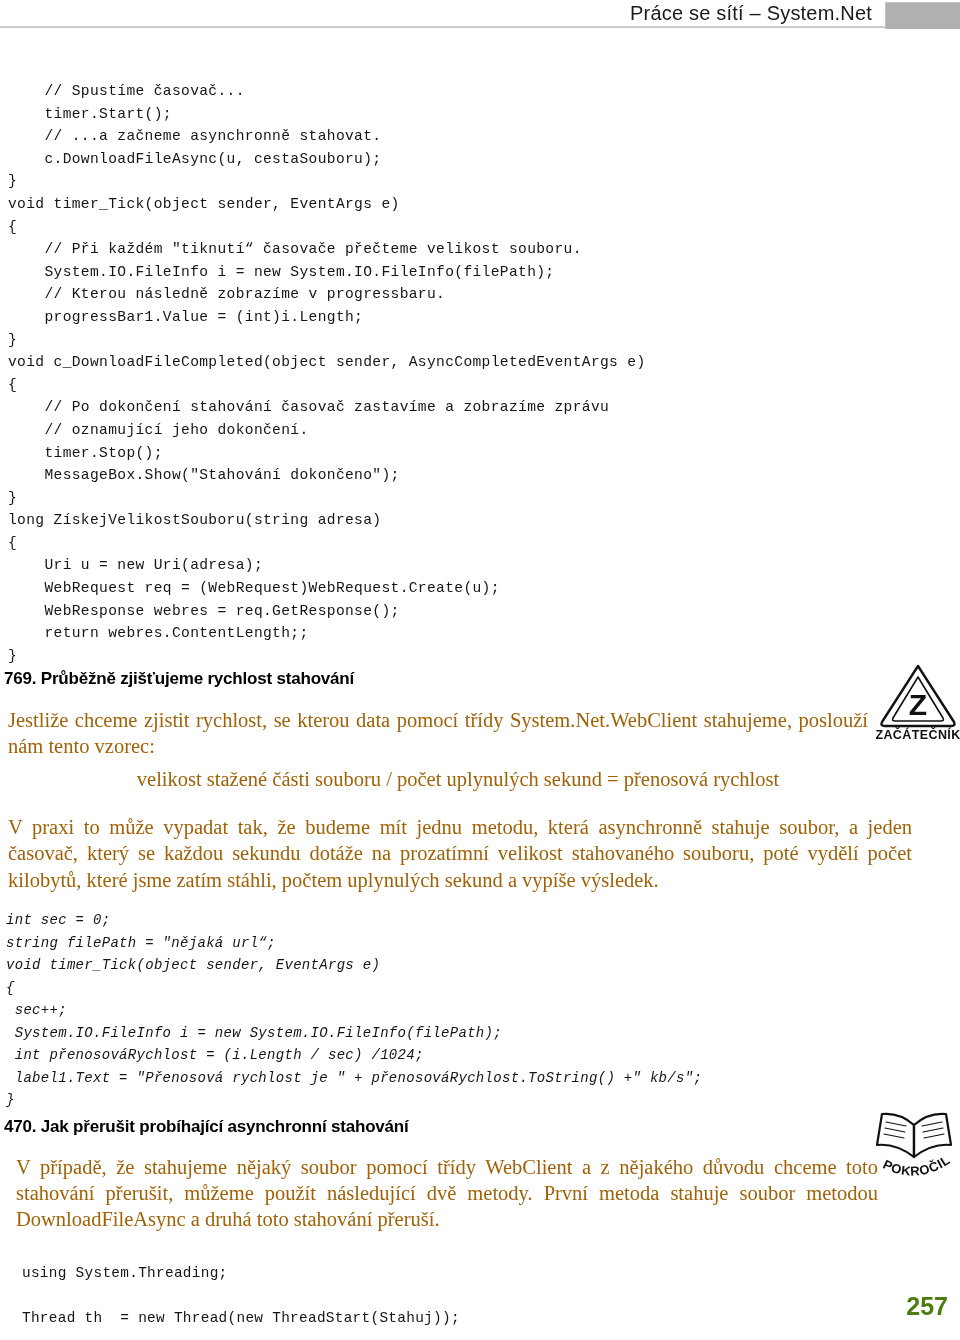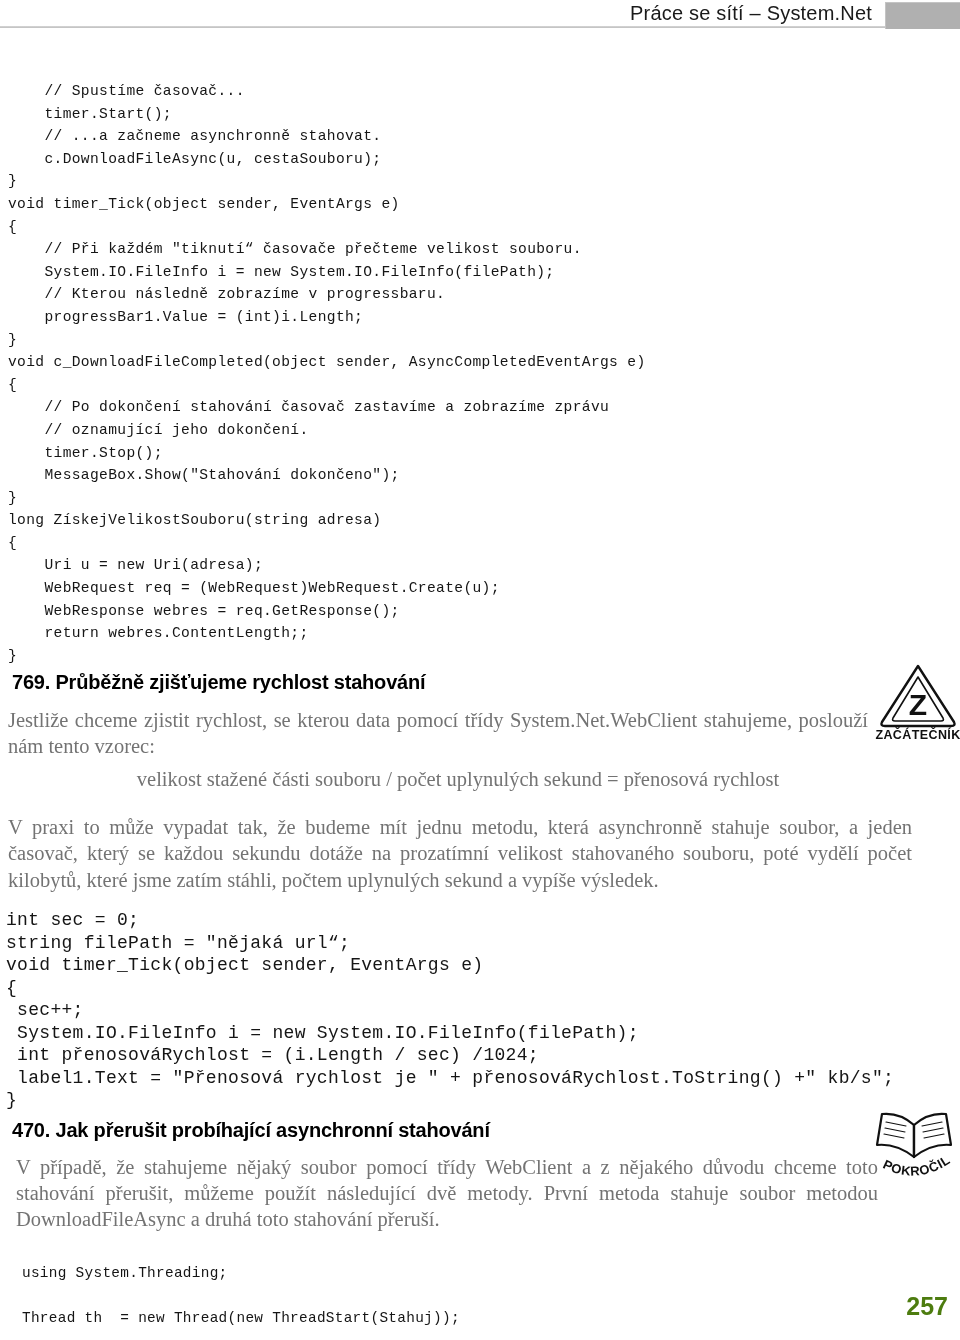--- a/index.html
+++ b/index.html
@@ -67,54 +67,55 @@
   #code-block-1 {
     left: 8px;
     top: 40px;
     font-size: 14.6px;
     line-height: 22.6px;
     letter-spacing: 0.35px;
   }
   #code-block-2 {
     left: 6px;
     top: 869px;
-    font-size: 18px;
+    font-size: 14px;
     line-height: 22.5px;
     letter-spacing: 0.3px;
+    font-style: italic;
   }
   #code-block-3 {
     left: 22px;
     top: 1222px;
     font-size: 14.4px;
     line-height: 22.5px;
     letter-spacing: 0.3px;
   }
 
   
   .section-heading {
     position: absolute;
-    left: 12px;
+    left: 4px;
     font-family: "Liberation Sans", sans-serif;
     font-weight: bold;
-    font-size: 20px;
+    font-size: 17px;
     line-height: 30px;
     letter-spacing: -0.2px;
     color: #000;
     white-space: nowrap;
   }
   #heading-769 { top: 650px; }
   #heading-770 { top: 1098px; }
 
   
   .body-par {
     position: absolute;
     font-family: "Liberation Serif", serif;
     font-size: 20.5px;
     line-height: 26.4px;
-    color: #737373;
+    color: #a16207;
   }
   #par-769-a {
     left: 8px;
     top: 686px;
     width: 860px;
     text-align: justify;
   }
   #par-769-formula {
     left: 8px;
     top: 745px;

